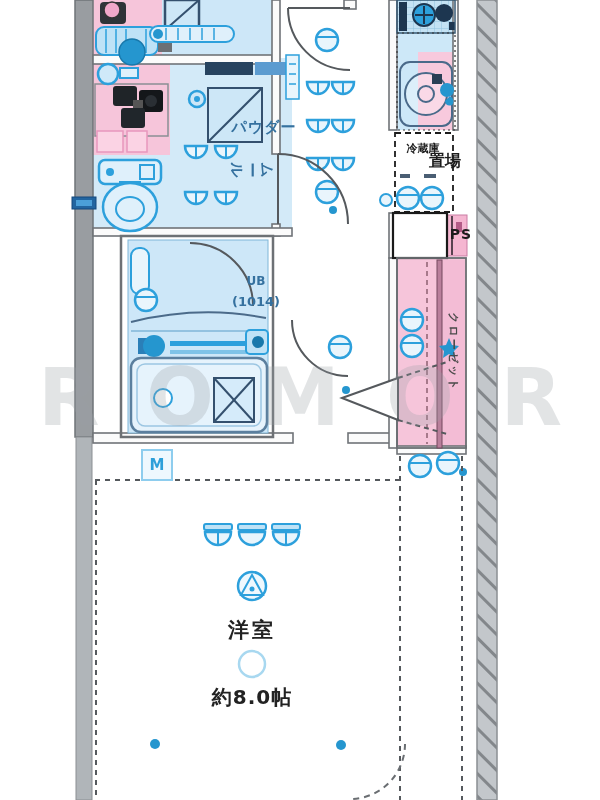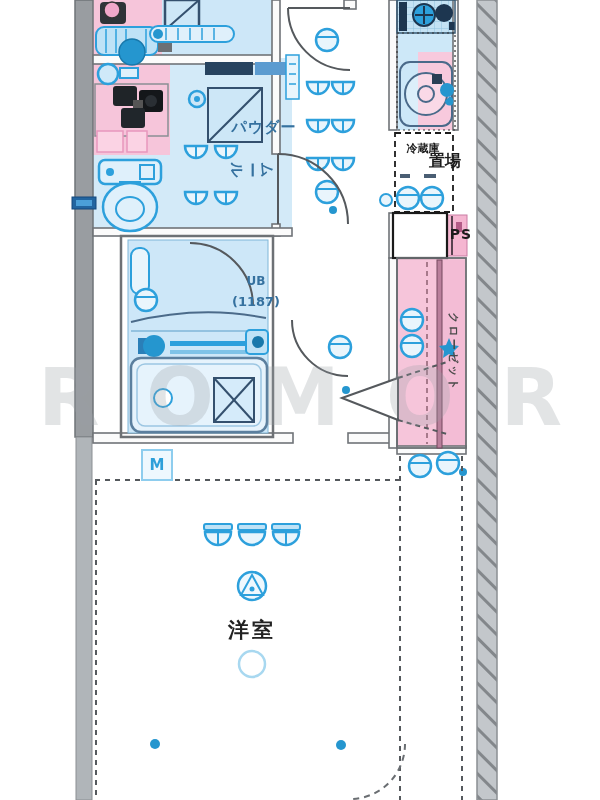--- a/index.html
+++ b/index.html
@@ -289,26 +289,27 @@
   <span>O</span>
   <span>M</span>
   <span>O</span>
   <span>R</span>
 </div>
 
 <div class="lbl navy" style="left:236px;top:127px;font-size:15px;letter-spacing:1px;">パウダー</div>
 <div class="lbl navy" style="left:224px;top:170px;font-size:15px;"><span class="rotch">ル</span><span class="rotch">ー</span><span class="rotch">ム</span></div>
 
 <div class="lbl navy" style="left:228px;top:281px;font-size:12px;">UB</div>
-<div class="lbl navy" style="left:228px;top:301px;font-size:13px;">(1187)</div>
+<div class="lbl navy" style="left:228px;top:301px;font-size:13px;">(1014)</div>
 
 <div class="lbl blk" style="left:423px;top:148px;font-size:11px;">冷蔵庫</div>
 <div class="lbl blk" style="left:445px;top:161px;font-size:16px;">置場</div>
 
 <div class="lbl blk" style="left:413px;top:234px;font-size:14px;letter-spacing:1px;margin-left:48px;">PS</div>
 
 <div class="lbl vtext" style="left:453px;top:352px;font-size:11px;color:#4a4a4a;font-weight:bold;letter-spacing:2px;">クローゼット</div>
 
 <div id="meter-badge">M</div>
 
 <div class="lbl" style="left:252px;top:630px;font-size:21px;color:#222;font-weight:600;letter-spacing:3px;text-align:right;">洋室</div>
+<div class="lbl" style="left:252px;top:697px;font-size:20px;color:#222;font-weight:600;letter-spacing:1px;">約8.0帖</div>
 
 </div>
 
 </body></html>

